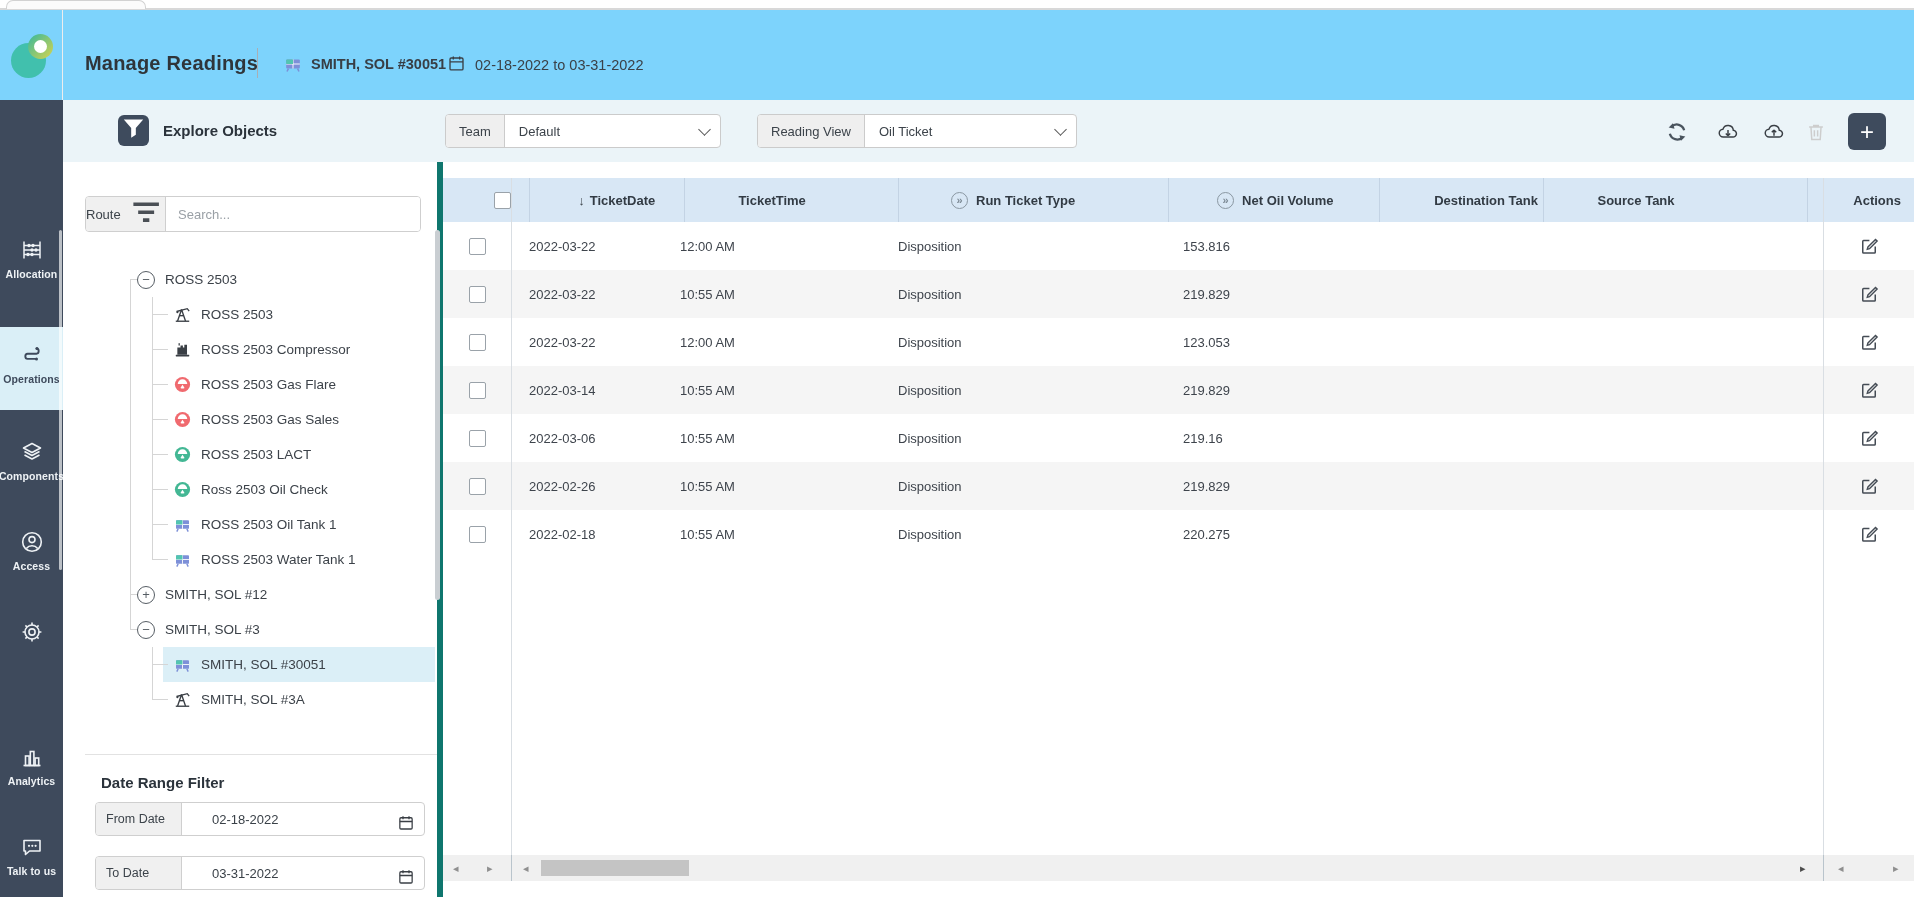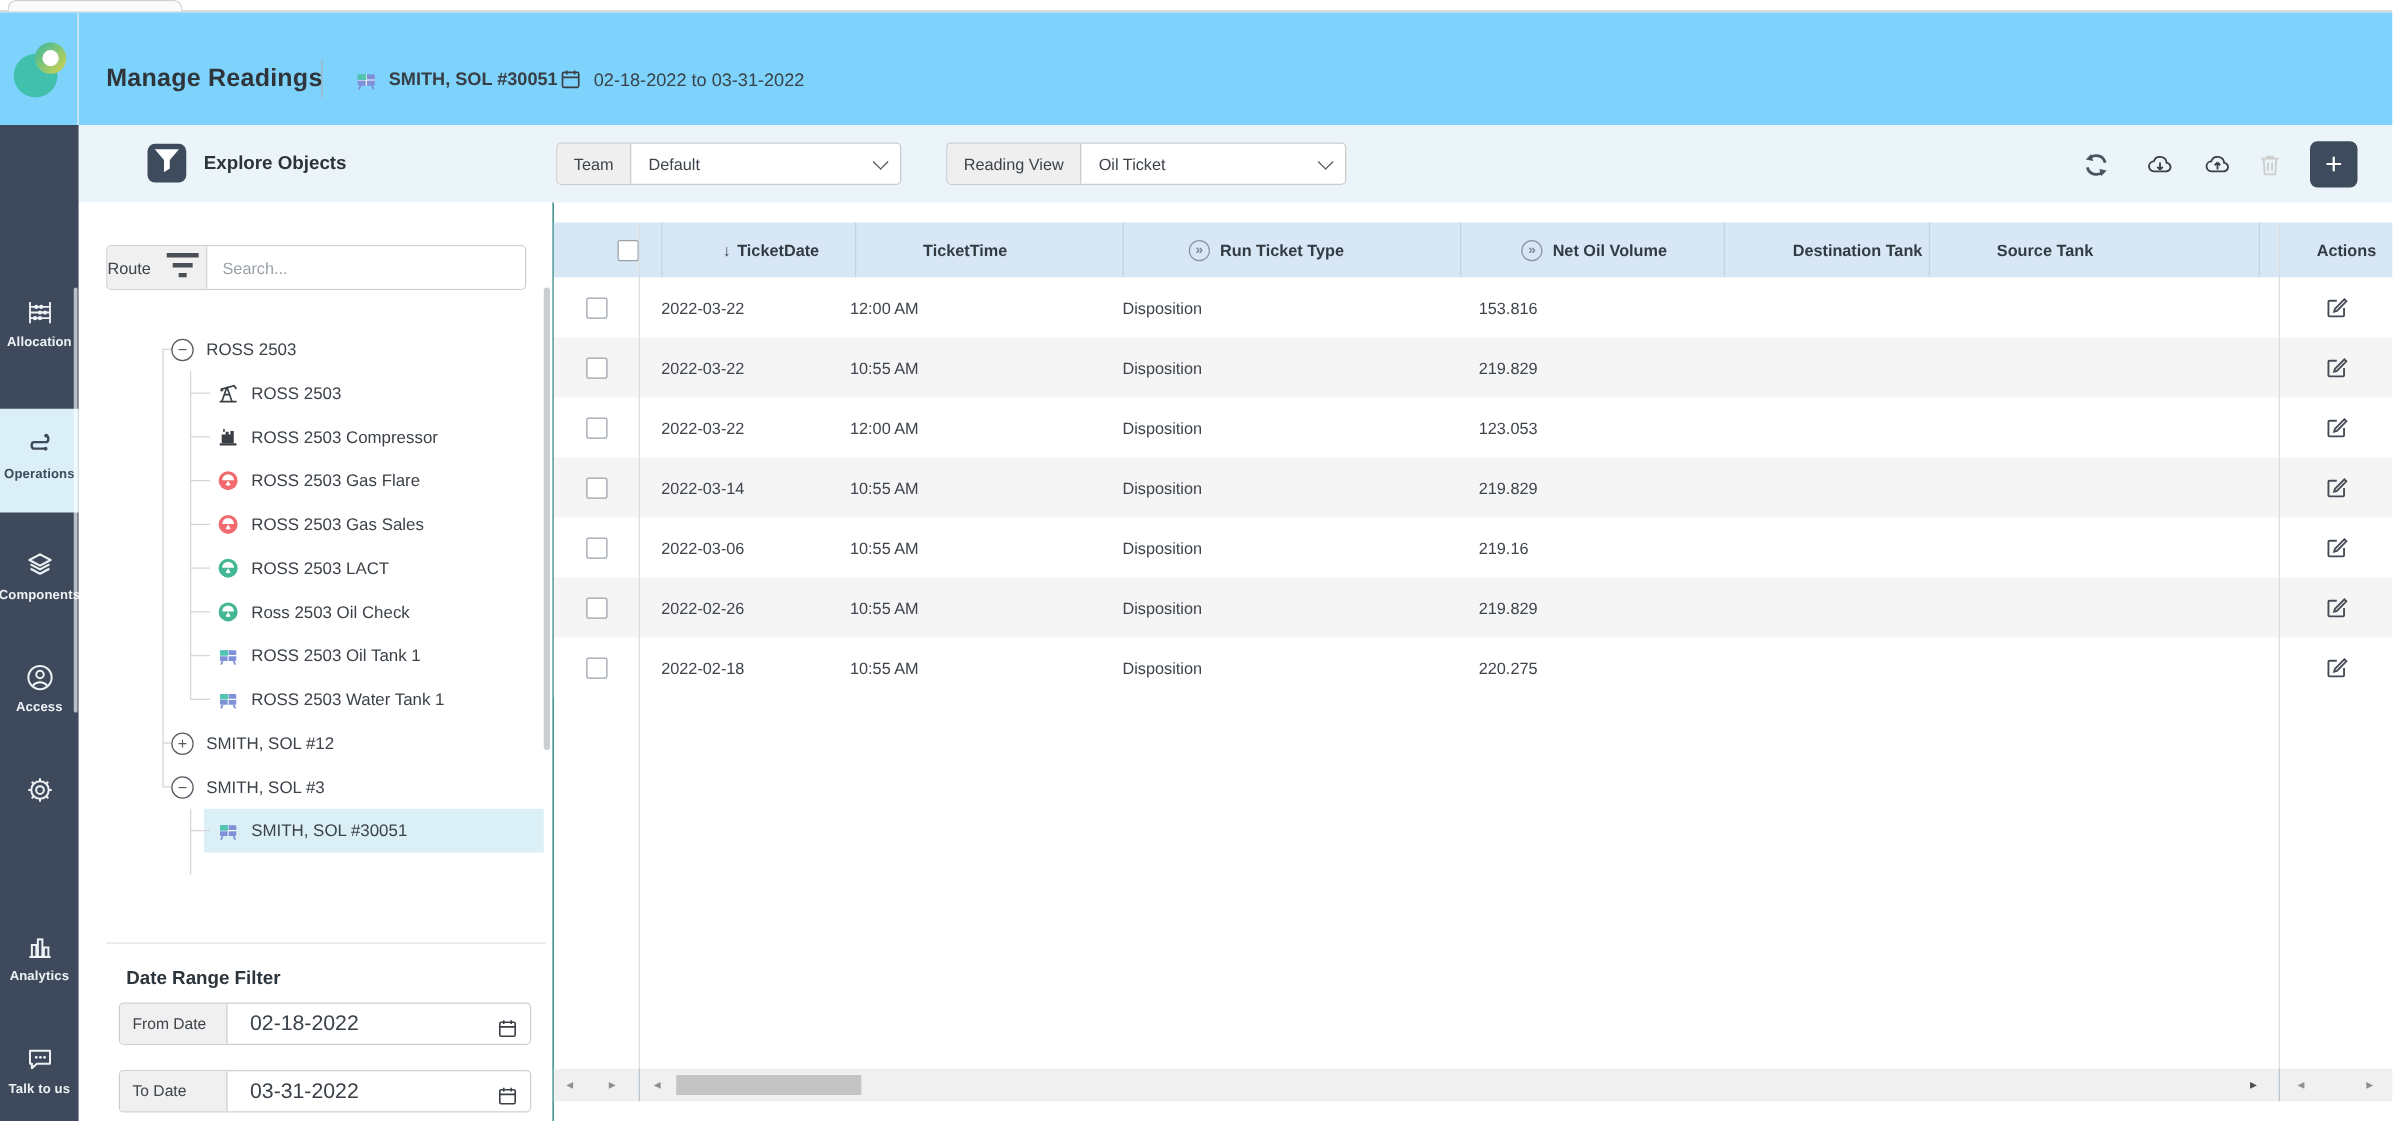--- a/index.html
+++ b/index.html
@@ -56,21 +56,21 @@
   .band-ic { position:absolute; top:21px; width:22px; height:22px; cursor:pointer; }
   .band-ic svg { width:100%; height:100%; }
   #ic-refresh { left:1603px; }
   #ic-clouddown { left:1654px; }
   #ic-cloudup { left:1700px; }
   #ic-trash { left:1742px; cursor:default; }
   #add-btn { position:absolute; left:1785px; top:13px; width:38px; height:37px; background:#3e4b5d; border-radius:6px; cursor:pointer; }
   #add-btn::before { content:'+'; position:absolute; left:0; top:0; width:100%; height:100%; display:flex; align-items:center; justify-content:center; color:#fff; font-size:24px; font-weight:400; line-height:1; }
 
   
-  #panel { position:absolute; left:63px; top:162px; width:380px; height:735px; background:#fff; border-right:1px solid #0f766e; }
+  #panel { position:absolute; left:63px; top:162px; width:380px; height:735px; background:#fff; border-right:6px solid #0f766e; }
   #panel-thumb { position:absolute; left:372px; top:68px; width:5px; height:370px; background:#c9ced2; border-radius:3px; }
   #route-box { position:absolute; left:22px; top:34px; width:336px; height:36px; border:1px solid #cfcfcf; border-radius:4px; background:#fff; display:flex; overflow:hidden; }
   #route-seg { width:80px; background:#f0f0f0; border-right:1px solid #cfcfcf; display:flex; align-items:center; justify-content:center; gap:6px; font-size:13px; color:#3c434a; cursor:pointer; }
   #route-seg svg { width:14px; height:14px; }
   #tree-search { flex:1; border:none; outline:none; padding:0 12px; font-size:13px; color:#444; font-family:"Liberation Sans",sans-serif; }
   #tree-search::placeholder { color:#9aa0a6; }
 
   #tree { position:absolute; left:0; top:100px; width:372px; }
   .tline { position:absolute; width:1px; background:#d5d5d5; }
   #tl-root { left:67px; top:117px; height:350px; }
@@ -87,21 +87,21 @@
   .toggle.plus::before { content:'+'; }
   .node-ic { width:19px; height:19px; margin-right:9px; z-index:1; flex:0 0 19px; }
   .node-ic svg { width:100%; height:100%; display:block; }
   .tree-item.selected { background:linear-gradient(to right, transparent 100px, #dbeff7 100px); }
 
   #panel-hr { position:absolute; left:22px; width:352px; top:592px; border-top:1px solid #e2e2e2; }
   #df-title { position:absolute; left:38px; top:612px; font-size:15px; font-weight:bold; color:#2b333b; }
   .df-row { position:absolute; left:32px; width:330px; height:34px; display:flex; border:1px solid #cfcfcf; border-radius:4px; background:#fff; overflow:hidden; align-items:stretch; }
   #df-from { top:640px; } #df-to { top:694px; }
   .df-label { width:86px; background:#f0f0f0; border-right:1px solid #cfcfcf; display:flex; align-items:center; padding-left:10px; font-size:12.5px; color:#3c434a; }
-  .df-value { flex:1; display:flex; align-items:center; padding-left:18px; font-size:17px; color:#3a4148; }
+  .df-value { flex:1; display:flex; align-items:center; padding-left:30px; font-size:13px; color:#3a4148; }
   .df-cal { width:18px; margin:8px 9px 0 0; }
   .df-cal svg { width:17px; height:17px; }
 
   
   #thead { position:absolute; left:443px; top:178px; width:1471px; height:44px; background:#d8e7f5; display:flex; }
   #tbody { position:absolute; left:443px; top:222px; width:1471px; }
   .c0{width:68px;} .c1{width:148px;} .c2{width:219px;} .c3{width:289px;}
   .c4{width:217px;} .c5{width:281px;} .c6{width:158px;} .c7{width:91px;}
   .th { display:flex; align-items:center; font-weight:bold; font-size:13px; color:#323b44; border-right:1px solid #c3d3e4; height:100%;margin-left:32px; }
   .th.c7 { border-right:none; justify-content:center; }
@@ -410,20 +410,33 @@
     <span class="node-ic">
             <svg viewBox="0 0 24 24">
               <rect x="3.8" y="6.5" width="16.4" height="11" rx="1.2" fill="#7d90d8"></rect>
               <path d="M3.8 12h16.4M12 6.5v11" stroke="#fff" stroke-width="1.1"></path>
               <path d="M5 6.5h7V12H3.8V7.7A1.2 1.2 0 0 1 5 6.5z" fill="#52c5b0"></path>
               <path d="M6.5 17.5 4.8 21M17.5 17.5l1.7 3.5" stroke="#7d90d8" stroke-width="1.8"></path>
             </svg>
           </span>
     <span class="tree-label">SMITH, SOL #30051</span>
   </div>
+        <div class="tree-item lvl1">
+
+    <span class="node-ic">
+            <svg viewBox="0 0 24 24" fill="none" stroke="#3a3f45" stroke-width="1.7">
+              <path d="M3.5 20.5h17"></path>
+              <path d="M10.8 5.8 5.8 20.3M10.8 5.8l5 14.5"></path>
+              <path d="M4.5 8.2 18 4.6l2.4 3.1"></path>
+              <path d="M8.2 13.5h5.2"></path>
+              <circle cx="5.6" cy="9" r="1.3" fill="#3a3f45" stroke="none"></circle>
+            </svg>
+          </span>
+    <span class="tree-label">SMITH, SOL #3A</span>
+  </div>
       </div>
     <div id="panel-thumb"></div>
 
     <div id="panel-hr"></div>
     <div id="df-title">Date Range Filter</div>
 
     <div class="df-row" id="df-from">
       <div class="df-label">From Date</div>
       <div class="df-value">02-18-2022</div>
       <span class="df-cal"><svg viewBox="0 0 24 24" fill="none" stroke="#3a3f45" stroke-width="1.7" style="width: 100%; height: 100%;">

